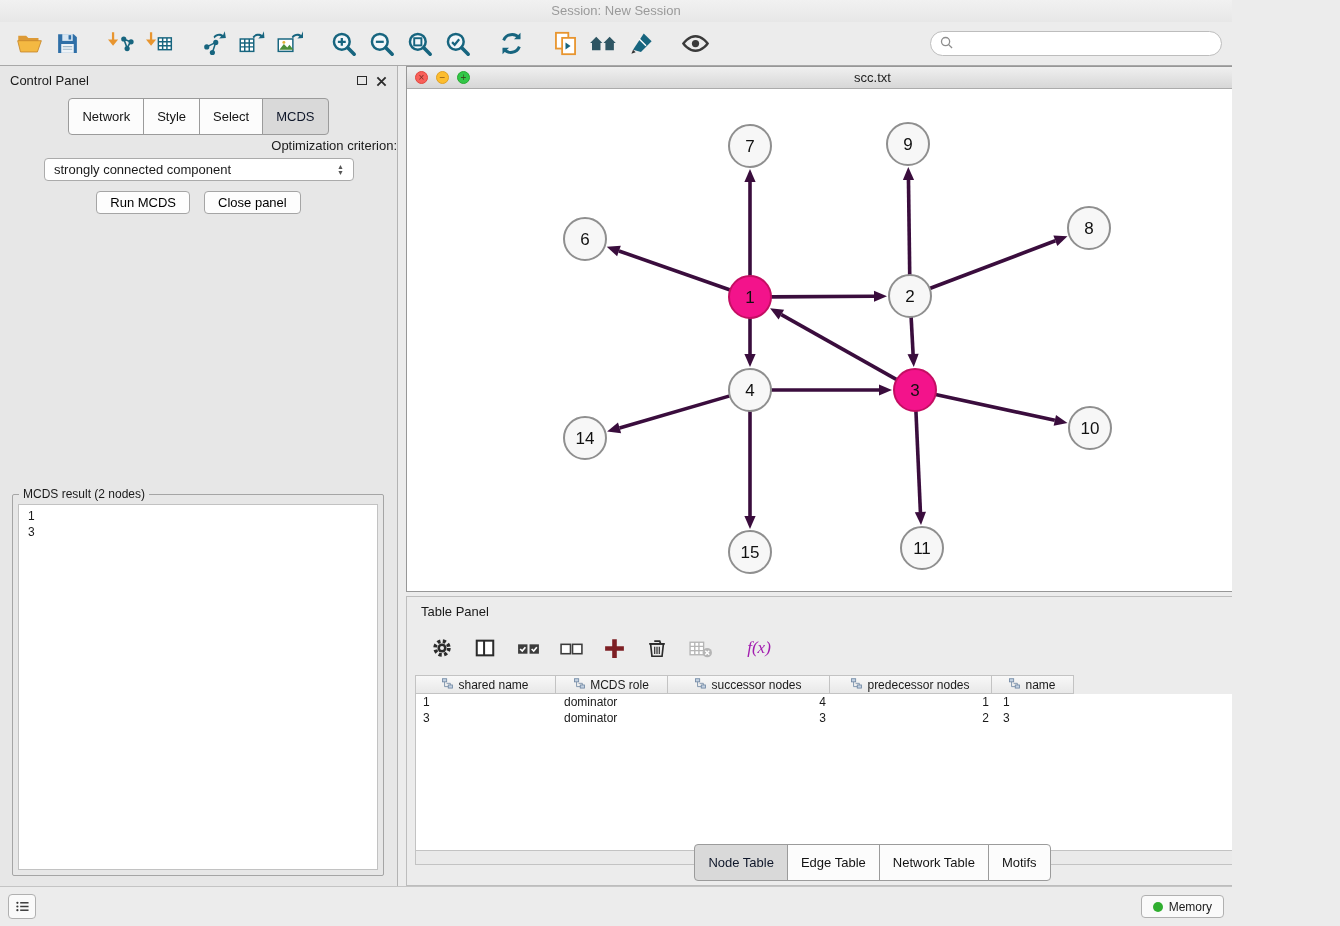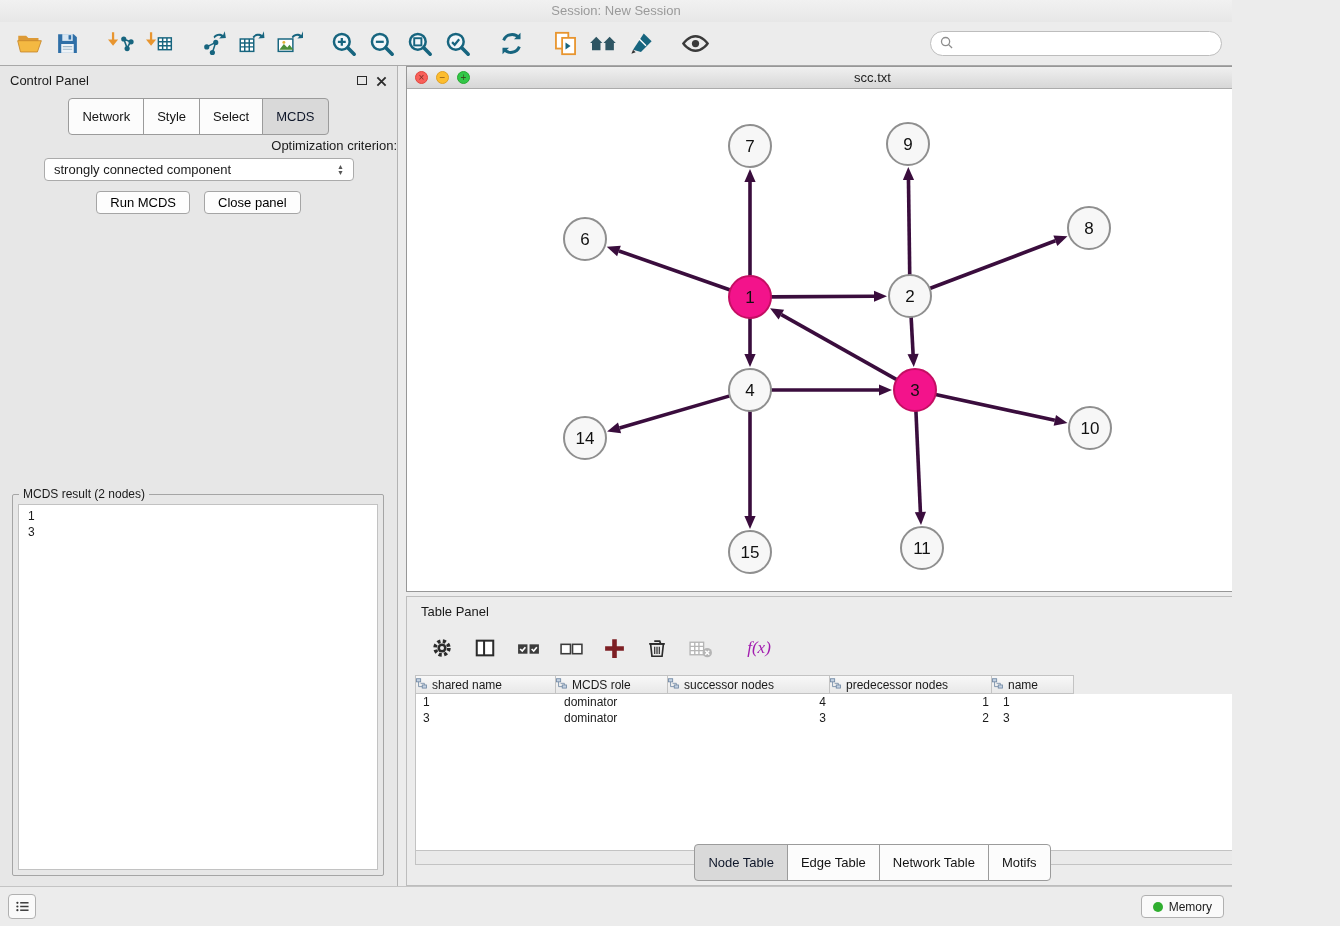--- a/index.html
+++ b/index.html
@@ -81,21 +81,21 @@
     background:#ececec; border:1px solid #bdbdbd; }
   .tp-toolbar { position:absolute; top:32px; left:22px; height:38px; display:flex;
     align-items:center; gap:17px; }
   .tp-btn { min-width:26px; text-align:center; display:inline-flex; align-items:center;
     justify-content:center; cursor:pointer; }
   .tp-btn.disabled { cursor:default; }
   .tp-btn.fx { font-family:"Liberation Serif",serif; font-style:italic;
     font-size:17px; color:#a21caf;margin-left:16px; }
   .table-wrap { position:absolute; left:8px; top:78px; width:918px; }
   .thead { display:flex; height:19px; }
-  .th { display:flex; align-items:center; justify-content:flex-start; gap:5px;
+  .th { display:flex; align-items:center; justify-content:center; gap:5px;
     border:1px solid #c3c3c3; margin-left:-1px;
     background:linear-gradient(#f8f8f8,#e8e8e8); font-size:12px; cursor:pointer; }
   .th:first-child { margin-left:0; }
   .tbody { background:#fff; border:1px solid #c3c3c3; border-top:none; height:157px; }
   .tr { display:flex; height:16px; cursor:default; }
   .td { font-size:12px; padding:0 7px; line-height:16px; overflow:hidden; }
   .hscroll { height:14px; background:#eaeaea; border:1px solid #c3c3c3; border-top:none; }
   .table-tabs { position:absolute; bottom:4px; left:0; width:100%; display:flex;
     justify-content:center; }
 

